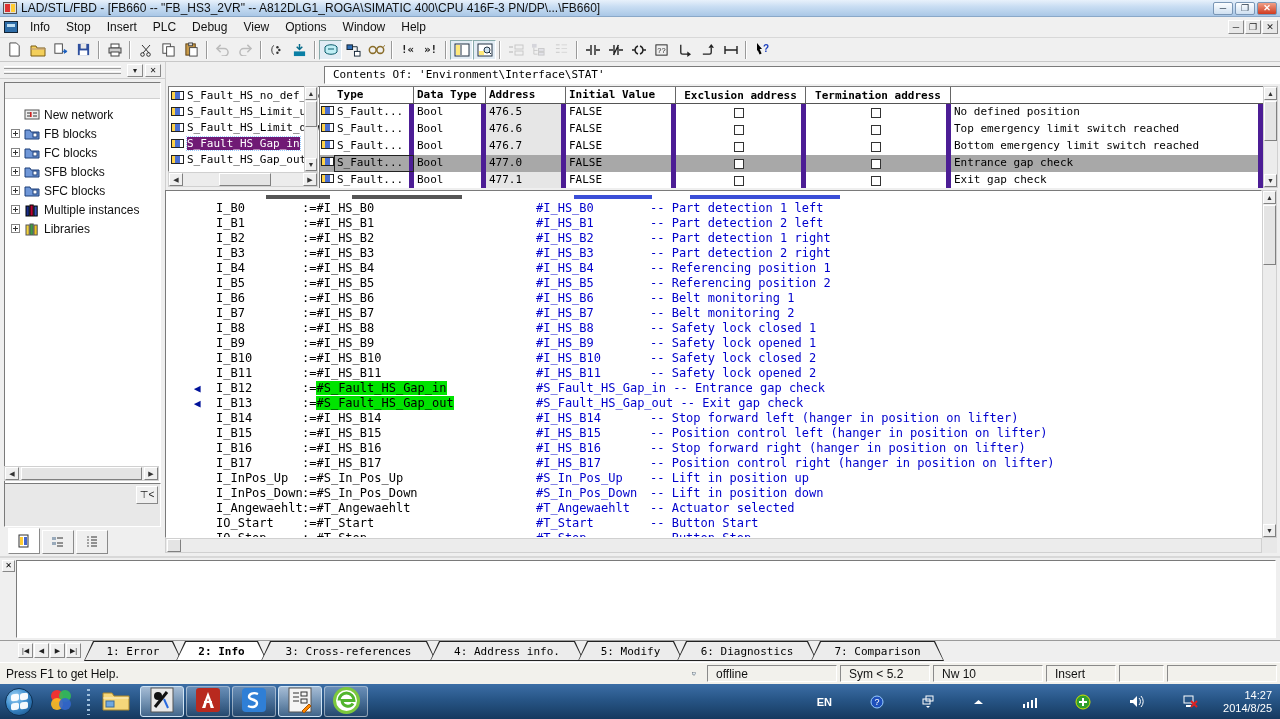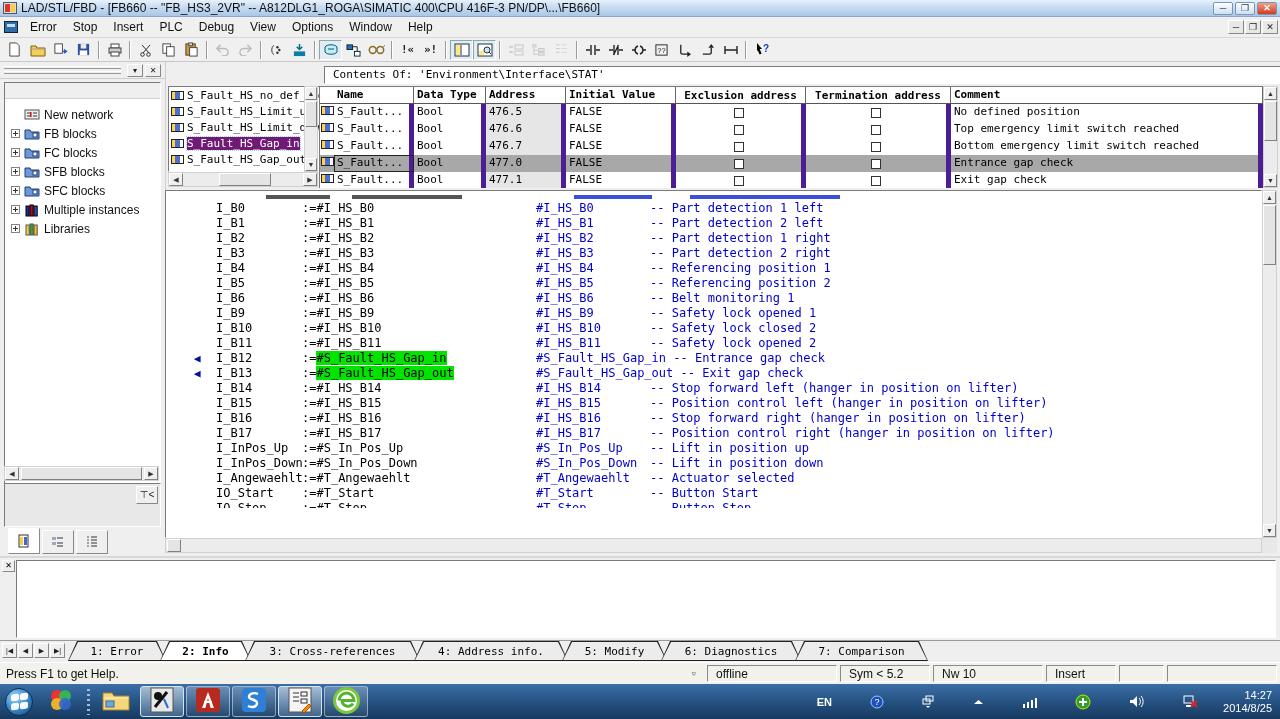--- a/index.html
+++ b/index.html
@@ -138,21 +138,21 @@
   #code-hscroll { position:absolute; left:0; top:348px; width:1097px; height:15px; }
   #code-corner { position:absolute; left:1097px; top:348px; width:15px; height:15px; background:#e8e8e8; }
 
   
   #output { left:0; top:556px; width:1280px; height:106px; background:#efefef; border-top:2px solid #d8d8d8; }
   #out-close { position:absolute; left:2px; top:2px; width:13px; height:12px; font-size:8px; line-height:10px; text-align:center;
     background:#efefef; border:1px solid; border-color:#fff #888 #888 #fff; }
   #out-body { position:absolute; left:16px; top:2px; width:1260px; height:78px; background:#fff;
     border:1px solid; border-color:#7a7a7a #fff #fff #7a7a7a; }
   #out-tabrow { position:absolute; left:0; top:82px; width:1280px; height:24px; border-top:1px solid #9a9a9a;
-    display:flex; align-items:flex-start; padding-left:2px; background:#efefef; }
+    display:flex; align-items:flex-start; padding-left:18px; background:#efefef; }
   .nav-btn { width:15px; height:15px; margin:2px 1px 0 0; background:#efefef; border:1px solid; border-color:#fff #888 #888 #fff;
     font-size:7px; text-align:center; line-height:13px; color:#222; }
   .otab { position:relative; height:20px; margin-left:-6px; padding:0; }
   .otab .shape-b { position:absolute; inset:0; background:#222;
     clip-path:polygon(9px 0, calc(100% - 9px) 0, 100% 100%, 0 100%); }
   .otab .shape-f { position:absolute; inset:1px; background:#ececec;
     clip-path:polygon(9px 0, calc(100% - 9px) 0, 100% 100%, 0 100%);
     display:flex; align-items:center; justify-content:center;
     font-family:"DejaVu Sans Mono",monospace; font-size:11px; color:#000; }
   .otab.active .shape-f { background:#fff; font-weight:bold; }
@@ -195,21 +195,21 @@
   <span id="title-text">LAD/STL/FBD  - [FB660 -- "FB_HS3_2VR" -- A812DLG1_ROGA\SIMATIC 400\CPU 416F-3 PN/DP\...\FB660]</span>
   <span class="winbtns">
     <span class="winbtn">─</span>
     <span class="winbtn">❐</span>
     <span class="winbtn close">✕</span>
   </span>
 </div>
 
 <div class="abs" id="menubar">
   <span id="mdi-icon"></span>
-  <span id="menu-items"><span class="menu-item">Error</span><span class="menu-item">Stop</span><span class="menu-item">Insert</span><span class="menu-item">PLC</span><span class="menu-item">Debug</span><span class="menu-item">View</span><span class="menu-item">Options</span><span class="menu-item">Window</span><span class="menu-item">Help</span></span>
+  <span id="menu-items"><span class="menu-item">Info</span><span class="menu-item">Stop</span><span class="menu-item">Insert</span><span class="menu-item">PLC</span><span class="menu-item">Debug</span><span class="menu-item">View</span><span class="menu-item">Options</span><span class="menu-item">Window</span><span class="menu-item">Help</span></span>
   <span class="mdi-btns">
     <span class="mdi-btn">─</span>
     <span class="mdi-btn">❐</span>
     <span class="mdi-btn">✕</span>
   </span>
 </div>
 
 <div class="abs" id="toolbar">
     <span class="tb-btn">
       <svg width="15" height="15" viewBox="0 0 16 16">
@@ -544,27 +544,26 @@
       <span class="sc-btn sc-down">▼</span>
   </div>
   <div id="vl-hscroll" class="scroll h">
     <span class="sc-btn sc-left">◀</span>
       <span class="sc-thumb" style="left:50px;width:52px;top:0;bottom:0;"></span>
       <span class="sc-btn sc-right">▶</span>
   </div>
   <div id="vartable">
       <div class="trow header">
         <span class="tcell c-ico"></span>
-        <span class="tcell c-name">Name</span>
+        <span class="tcell c-name">Type</span>
         <span class="tcell c-type">Data Type</span>
         <span class="tcell c-addr">Address</span>
         <span class="tcell c-init">Initial Value</span>
         <span class="tcell c-excl">Exclusion address</span>
         <span class="tcell c-term">Termination address</span>
-        <span class="tcell c-comm">Comment</span>
       </div>
       <div class="trow">
         <span class="tcell c-ico"><span class="decl-ico"></span></span>
         <span class="tcell c-name">S_Fault...</span>
         <span class="tcell c-type">Bool</span>
         <span class="tcell c-addr">476.5</span>
         <span class="tcell c-init">FALSE</span>
         <span class="tcell c-excl">
           <span class="cbx"></span>
         </span>
@@ -640,20 +639,22 @@
 <div class="abs" id="codezone">
   <div id="codepane">
       <div class="code-line clip-top"><div class="inner"><span class="frag" style="width:64px;margin-left:50px"></span><span class="frag" style="width:110px;margin-left:22px"></span><span class="frag b" style="width:78px;margin-left:112px"></span><span class="frag b" style="width:150px;margin-left:38px"></span></div></div>
       <div class="code-line"><span class="cl-label">I_B0</span><span class="cl-assign"><span>:=</span><span>#I_HS_B0</span></span><span class="cl-symbol">#I_HS_B0 </span><span class="cl-comment">-- Part detection 1 left</span></div>
       <div class="code-line"><span class="cl-label">I_B1</span><span class="cl-assign"><span>:=</span><span>#I_HS_B1</span></span><span class="cl-symbol">#I_HS_B1 </span><span class="cl-comment">-- Part detection 2 left</span></div>
       <div class="code-line"><span class="cl-label">I_B2</span><span class="cl-assign"><span>:=</span><span>#I_HS_B2</span></span><span class="cl-symbol">#I_HS_B2 </span><span class="cl-comment">-- Part detection 1 right</span></div>
       <div class="code-line"><span class="cl-label">I_B3</span><span class="cl-assign"><span>:=</span><span>#I_HS_B3</span></span><span class="cl-symbol">#I_HS_B3 </span><span class="cl-comment">-- Part detection 2 right</span></div>
       <div class="code-line"><span class="cl-label">I_B4</span><span class="cl-assign"><span>:=</span><span>#I_HS_B4</span></span><span class="cl-symbol">#I_HS_B4 </span><span class="cl-comment">-- Referencing position 1</span></div>
       <div class="code-line"><span class="cl-label">I_B5</span><span class="cl-assign"><span>:=</span><span>#I_HS_B5</span></span><span class="cl-symbol">#I_HS_B5 </span><span class="cl-comment">-- Referencing position 2</span></div>
       <div class="code-line"><span class="cl-label">I_B6</span><span class="cl-assign"><span>:=</span><span>#I_HS_B6</span></span><span class="cl-symbol">#I_HS_B6 </span><span class="cl-comment">-- Belt monitoring 1</span></div>
+      <div class="code-line"><span class="cl-label">I_B7</span><span class="cl-assign"><span>:=</span><span>#I_HS_B7</span></span><span class="cl-symbol">#I_HS_B7 </span><span class="cl-comment">-- Belt monitoring 2</span></div>
+      <div class="code-line"><span class="cl-label">I_B8</span><span class="cl-assign"><span>:=</span><span>#I_HS_B8</span></span><span class="cl-symbol">#I_HS_B8 </span><span class="cl-comment">-- Safety lock closed 1</span></div>
       <div class="code-line"><span class="cl-label">I_B9</span><span class="cl-assign"><span>:=</span><span>#I_HS_B9</span></span><span class="cl-symbol">#I_HS_B9 </span><span class="cl-comment">-- Safety lock opened 1</span></div>
       <div class="code-line"><span class="cl-label">I_B10</span><span class="cl-assign"><span>:=</span><span>#I_HS_B10</span></span><span class="cl-symbol">#I_HS_B10 </span><span class="cl-comment">-- Safety lock closed 2</span></div>
       <div class="code-line"><span class="cl-label">I_B11</span><span class="cl-assign"><span>:=</span><span>#I_HS_B11</span></span><span class="cl-symbol">#I_HS_B11 </span><span class="cl-comment">-- Safety lock opened 2</span></div>
       <div class="code-line"><span class="bookmark">◀</span><span class="cl-label">I_B12</span><span class="cl-assign"><span>:=</span><span class="hl">#S_Fault_HS_Gap_in</span></span><span class="cl-symbol">#S_Fault_HS_Gap_in </span><span class="cl-comment">-- Entrance gap check</span></div>
       <div class="code-line"><span class="bookmark">◀</span><span class="cl-label">I_B13</span><span class="cl-assign"><span>:=</span><span class="hl">#S_Fault_HS_Gap_out</span></span><span class="cl-symbol">#S_Fault_HS_Gap_out </span><span class="cl-comment">-- Exit gap check</span></div>
       <div class="code-line"><span class="cl-label">I_B14</span><span class="cl-assign"><span>:=</span><span>#I_HS_B14</span></span><span class="cl-symbol">#I_HS_B14 </span><span class="cl-comment">-- Stop forward left (hanger in position on lifter)</span></div>
       <div class="code-line"><span class="cl-label">I_B15</span><span class="cl-assign"><span>:=</span><span>#I_HS_B15</span></span><span class="cl-symbol">#I_HS_B15 </span><span class="cl-comment">-- Position control left (hanger in position on lifter)</span></div>
       <div class="code-line"><span class="cl-label">I_B16</span><span class="cl-assign"><span>:=</span><span>#I_HS_B16</span></span><span class="cl-symbol">#I_HS_B16 </span><span class="cl-comment">-- Stop forward right (hanger in position on lifter)</span></div>
       <div class="code-line"><span class="cl-label">I_B17</span><span class="cl-assign"><span>:=</span><span>#I_HS_B17</span></span><span class="cl-symbol">#I_HS_B17 </span><span class="cl-comment">-- Position control right (hanger in position on lifter)</span></div>
       <div class="code-line"><span class="cl-label">I_InPos_Up</span><span class="cl-assign"><span>:=</span><span>#S_In_Pos_Up</span></span><span class="cl-symbol">#S_In_Pos_Up </span><span class="cl-comment">-- Lift in position up</span></div>

